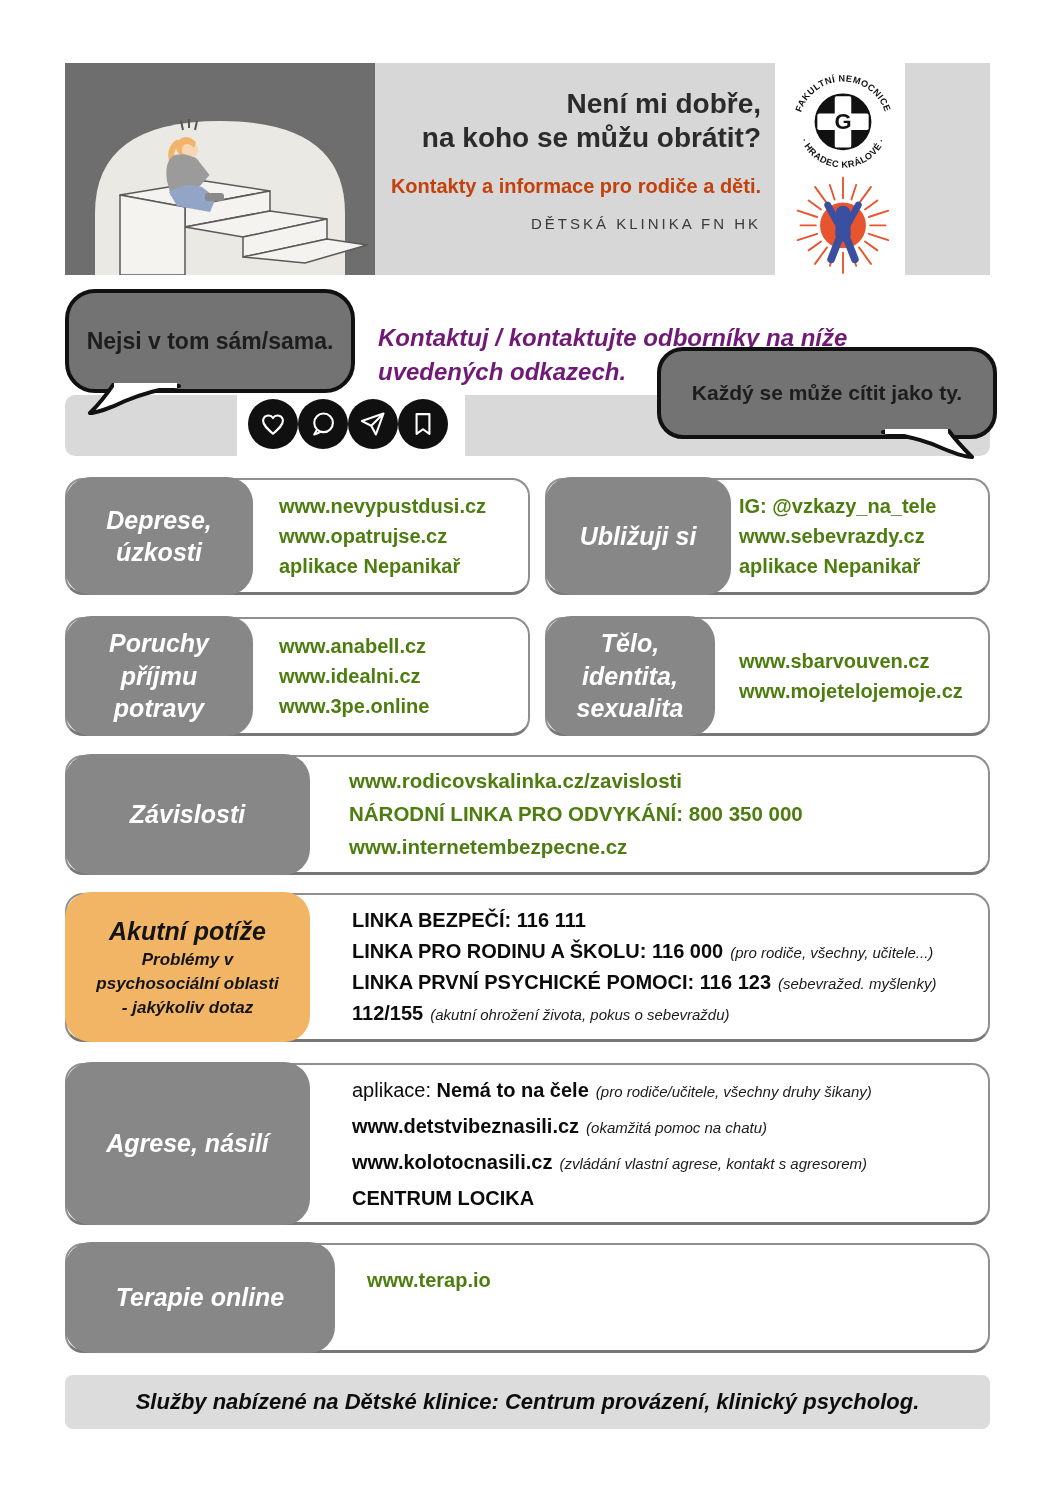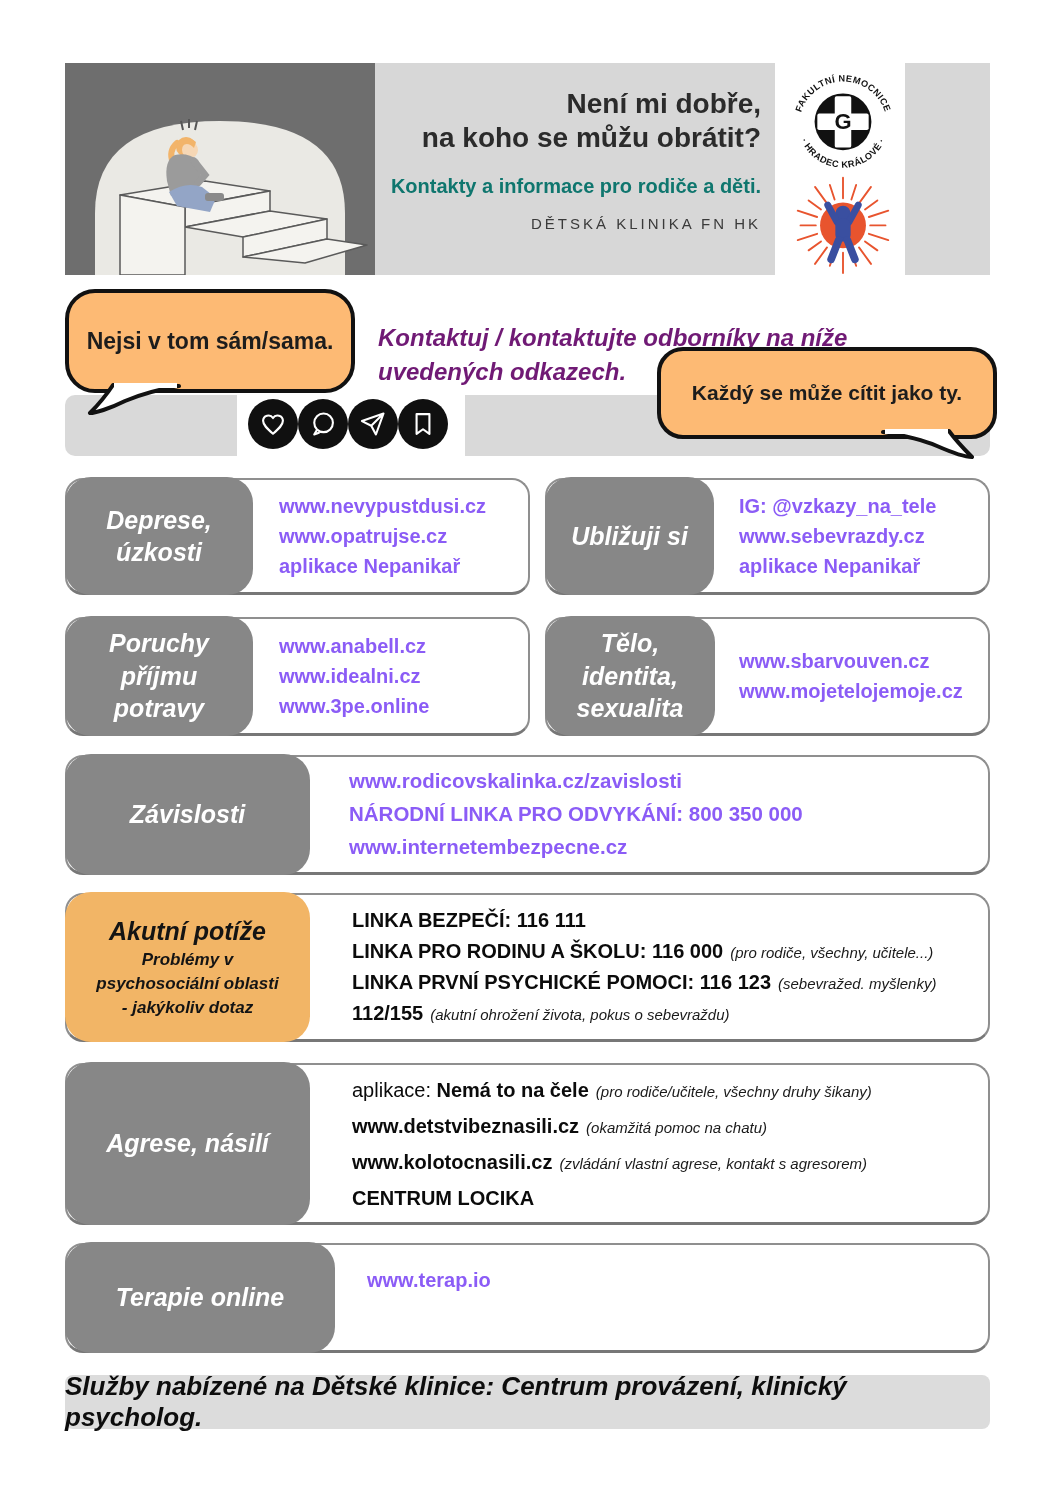--- a/index.html
+++ b/index.html
@@ -5,29 +5,29 @@
   html,body{margin:0;padding:0;background:#fff;}
   .page{position:relative;width:1059px;height:1497px;background:#fff;overflow:hidden;
         font-family:"Liberation Sans", sans-serif;color:#111;}
 
   
   .hero{position:absolute;left:65px;top:63px;width:925px;height:212px;}
   .hero-art{position:absolute;left:0;top:0;width:310px;height:212px;}
   .hero-title{position:absolute;left:310px;top:0;width:400px;height:212px;background:#D7D7D7;
               box-sizing:border-box;padding:24px 14px 28px;display:flex;flex-direction:column;align-items:flex-end;}
   .hero-title h1{margin:0;font-size:28px;line-height:1.22;font-weight:bold;color:#2B2B2B;text-align:right;}
-  .hero-sub{margin:20px 0 0;font-size:20px;font-weight:bold;color:#0f766e;text-align:right;}
+  .hero-sub{margin:20px 0 0;font-size:20px;font-weight:bold;color:#c2410c;text-align:right;}
   .hero-clinic{margin-top:auto;font-size:15px;letter-spacing:3px;color:#3a3a3a;text-align:right;}
   .hero-logos{position:absolute;left:715px;top:0;width:125px;height:212px;background:#fff;}
   .hero-strip{position:absolute;left:840px;top:0;width:85px;height:212px;background:#D7D7D7;}
   .logo-fnhk{position:absolute;left:8px;top:2px;width:110px;height:110px;}
   .logo-child{position:absolute;left:12px;top:106px;width:102px;height:106px;}
 
   
-  .bubble{position:absolute;background:#fdba74;border:4px solid #111;display:flex;align-items:center;
+  .bubble{position:absolute;background:#737373;border:4px solid #111;display:flex;align-items:center;
           justify-content:center;font-weight:600;color:#1d1d1d;z-index:5;}
   .bubble-left{left:65px;top:289px;width:282px;height:96px;border-radius:30px;font-size:23px;}
   .bubble-right{left:657px;top:347px;width:332px;height:84px;border-radius:26px;font-size:21px;}
   .tail{position:absolute;}
   .lead{position:absolute;left:378px;top:297px;width:560px;font-size:24px;font-weight:bold;
         font-style:italic;line-height:1.42;color:#701a75;}
 
   
   .social-bar{position:absolute;left:65px;top:395px;width:925px;height:61px;}
   .bar-seg{position:absolute;top:0;height:61px;background:#D9D9D9;}
@@ -39,31 +39,31 @@
 
   
   .box{position:absolute;background:#fff;border:2px solid #8F8F8F;border-bottom:3px solid #777;
        border-radius:18px;box-sizing:border-box;}
   .label{position:absolute;left:-2px;top:-3px;height:calc(100% + 6px);background:#878787;border-radius:26px;
          display:flex;flex-direction:column;align-items:center;justify-content:center;
          color:#fff;font-weight:bold;font-style:italic;font-size:25px;line-height:1.3;text-align:center;box-sizing:border-box;}
   .label.orange{background:#F2B566;color:#141414;}
   .label .sub{font-size:17px;line-height:1.3;margin-top:2px;}
   .content{position:absolute;top:0;bottom:0;display:flex;flex-direction:column;justify-content:center;}
-  .content .item{font-weight:bold;font-size:20px;line-height:1.5;color:#8b5cf6;}
+  .content .item{font-weight:bold;font-size:20px;line-height:1.5;color:#4d7c0f;}
   .content .line{font-size:20px;color:#0b0b0b;}
   .content .main{font-weight:bold;}
   .content .pre{font-weight:normal;}
   .content .note{font-style:italic;font-weight:normal;font-size:15px;margin-left:7px;color:#1a1a1a;}
 
   .row1l{left:65px;top:478px;width:465px;height:117px;padding-left:32px;}
   .row1l .label{width:188px;}
   .row1l .content{left:212px;right:10px;}
   .row1r{left:545px;top:478px;width:445px;height:117px;}
-  .row1r .label{width:169px;}
+  .row1r .label{width:186px;}
   .row1r .content{left:192px;right:8px;}
   .row2l{left:65px;top:617px;width:465px;height:119px;}
   .row2l .label{width:188px;}
   .row2l .content{left:212px;right:10px;}
   .row2r{left:545px;top:617px;width:445px;height:119px;}
   .row2r .label{width:170px;}
   .row2r .content{left:192px;right:8px;}
   .rowz{left:65px;top:755px;width:925px;height:120px;}
   .rowz .label{width:245px;}
   .rowz .content{left:282px;right:10px;}
@@ -77,21 +77,21 @@
   .rowg .content{left:285px;right:8px;}
   .rowg .line{line-height:1.8;}
   .rowt{left:65px;top:1243px;width:925px;height:110px;}
   .rowt .label{width:270px;}
   .rowt .content{left:300px;right:8px;justify-content:flex-start;padding-top:18px;}
   .rowt .item{line-height:1.7;}
 
   
   .footer-bar{position:absolute;left:65px;top:1375px;width:925px;height:54px;background:#DCDCDC;
               border-radius:8px;display:flex;align-items:center;justify-content:center;
-              font-size:26px;font-weight:bold;font-style:italic;color:#0d0d0d;}
+              font-size:22px;font-weight:bold;font-style:italic;color:#0d0d0d;}
 </style>
 </head>
 <body>
 
 <div class="page">
 
   <header class="hero">
     <div class="hero-art">
       <svg viewBox="0 0 310 212" width="310" height="212">
         <rect width="310" height="212" fill="#6E6E6E"></rect>

